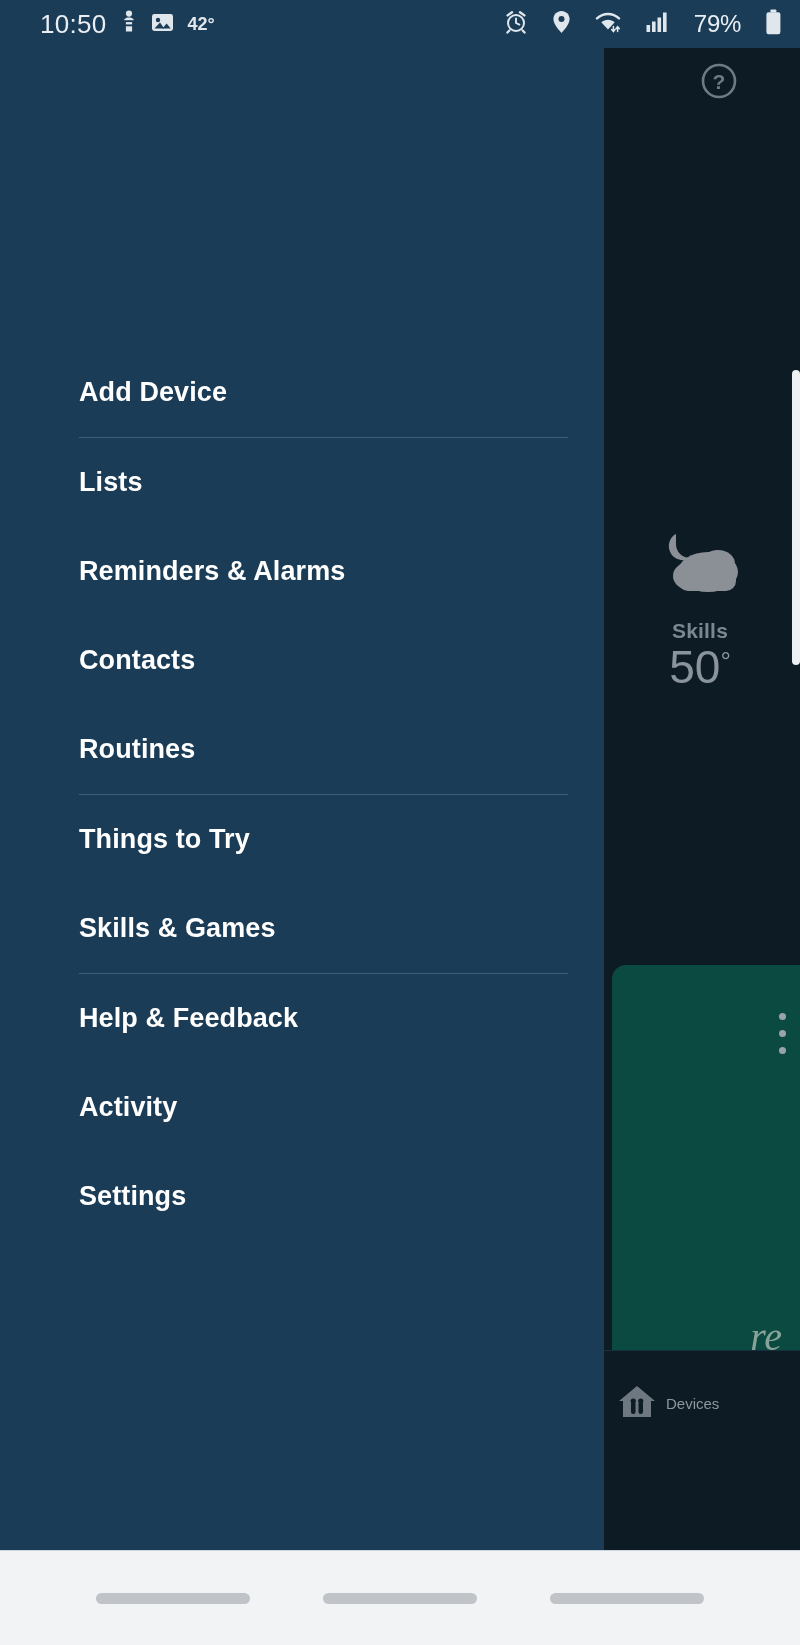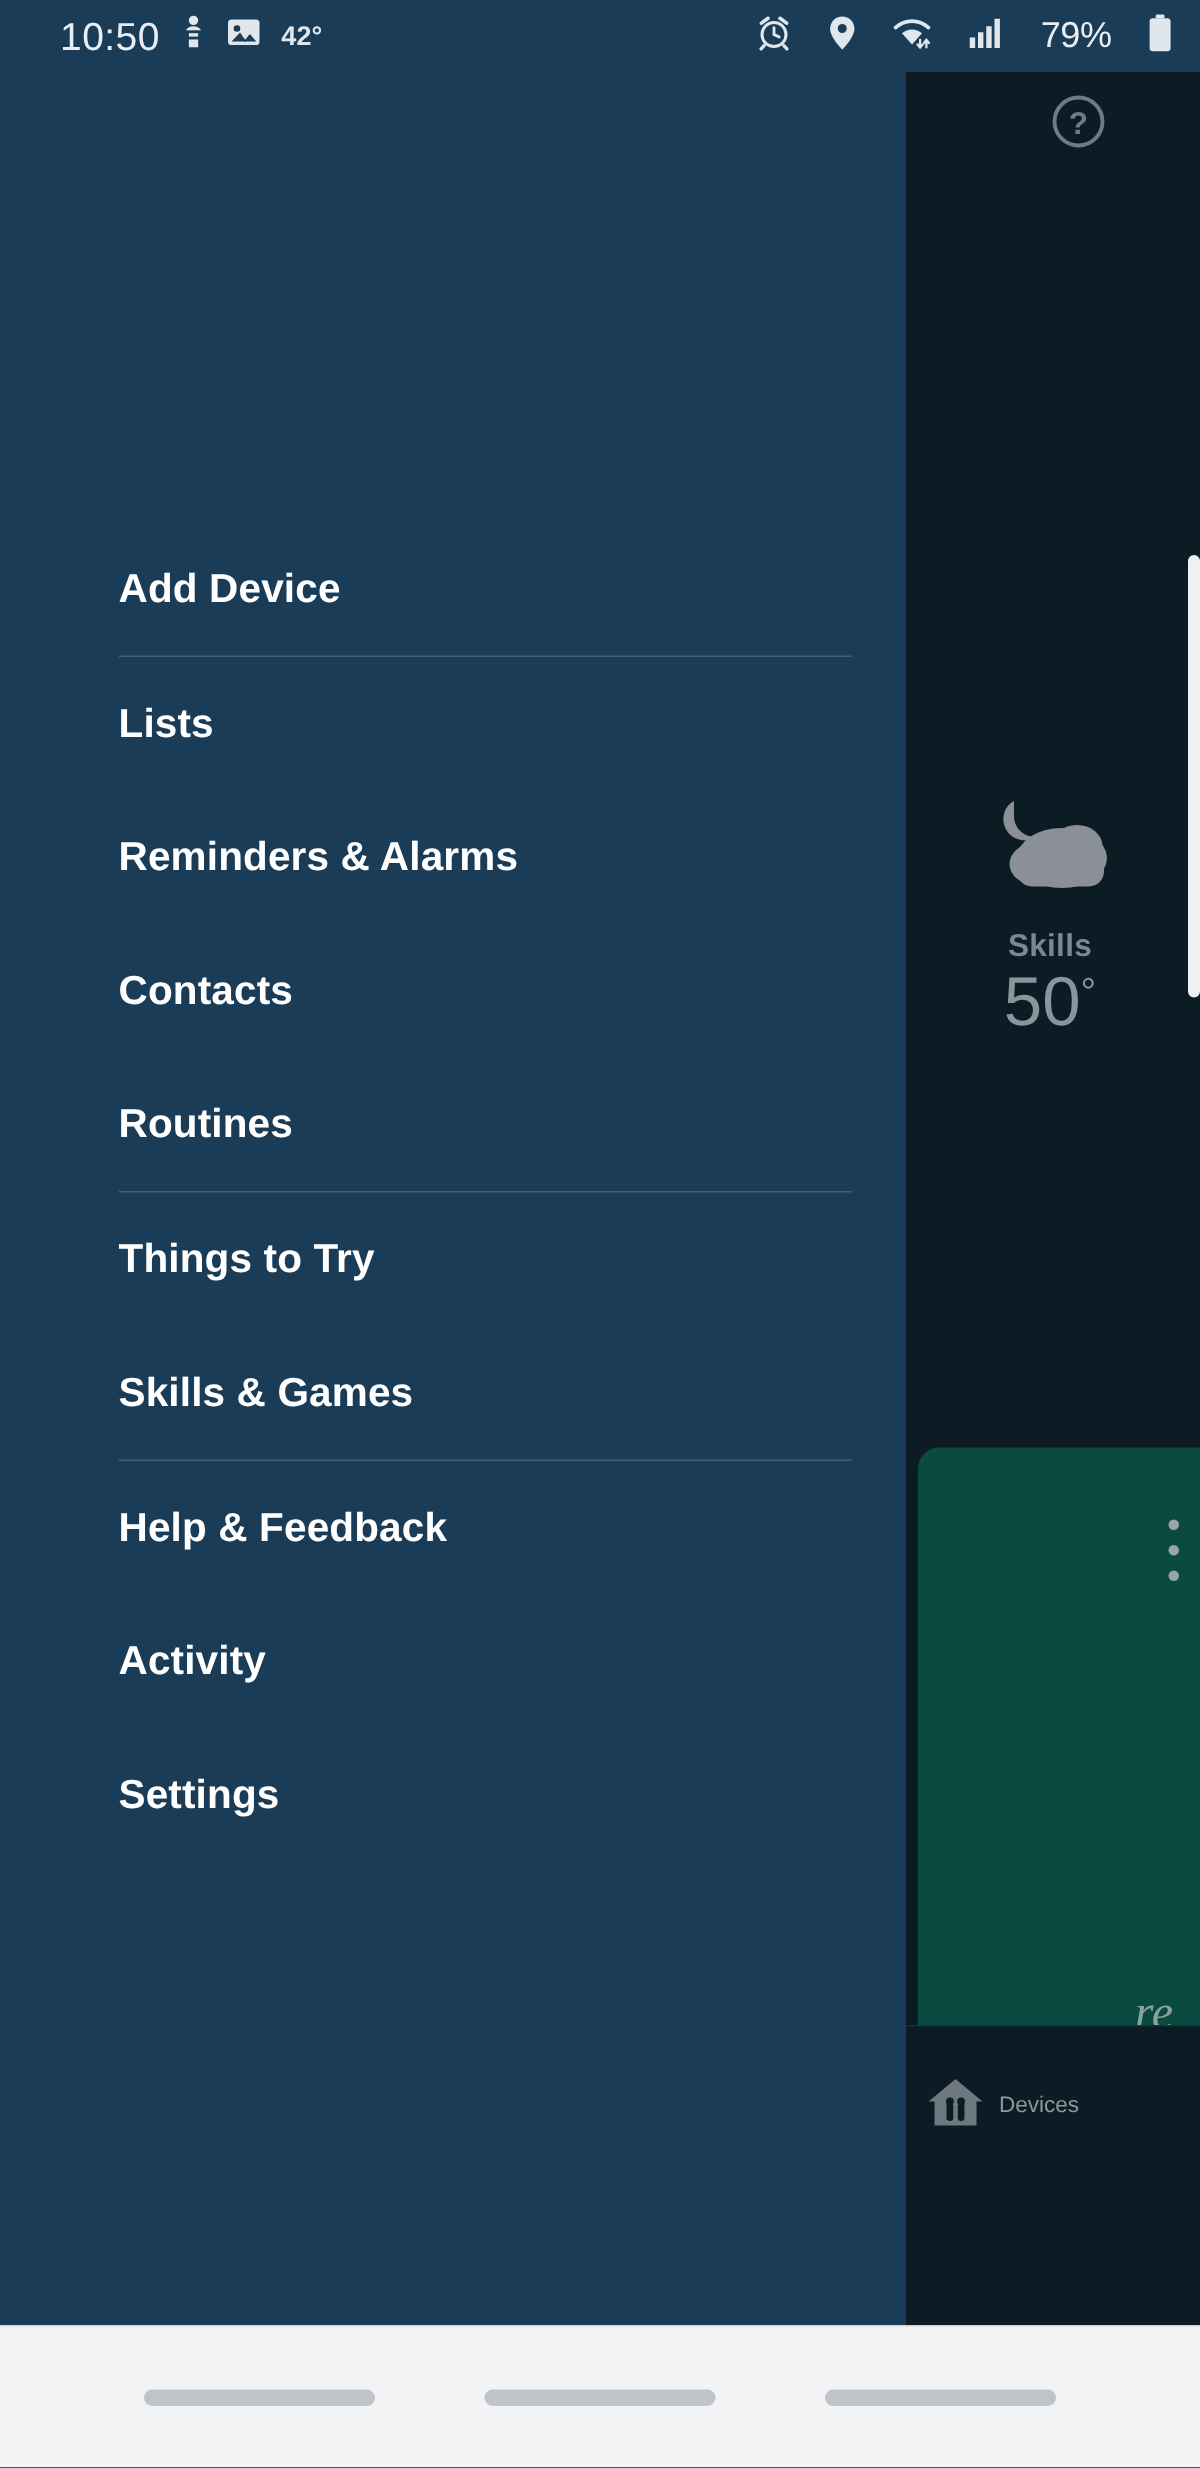--- a/index.html
+++ b/index.html
@@ -50,21 +50,21 @@
     display:flex; flex-direction:column; gap:10px; align-items:center;
   }
   .card-menu i {
     display:block; width:7px; height:7px; border-radius:50%;
     background:#9aa3a7;
   }
   .card-script {
     position:absolute; left:0; bottom:80px; width:100%;
     text-align:right; padding-right:18px;
     font-family:"Liberation Serif", serif;
-    font-style:italic; font-size:32px; color:#b9c6bd;
+    font-style:italic; font-size:40px; color:#b9c6bd;
     opacity:.72; white-space:nowrap;
   }
 
   
   .bg-scrollbar {
     position:absolute; right:0; top:370px;
     width:8px; height:295px;
     background:#eef1f3; border-radius:4px;
   }
 

